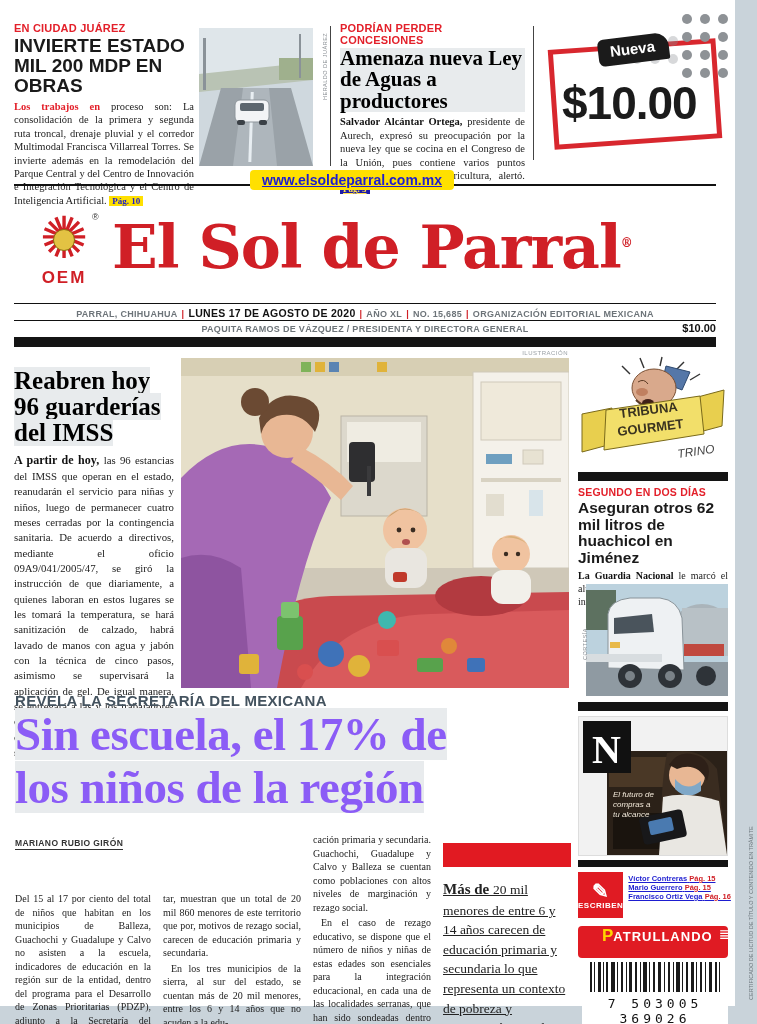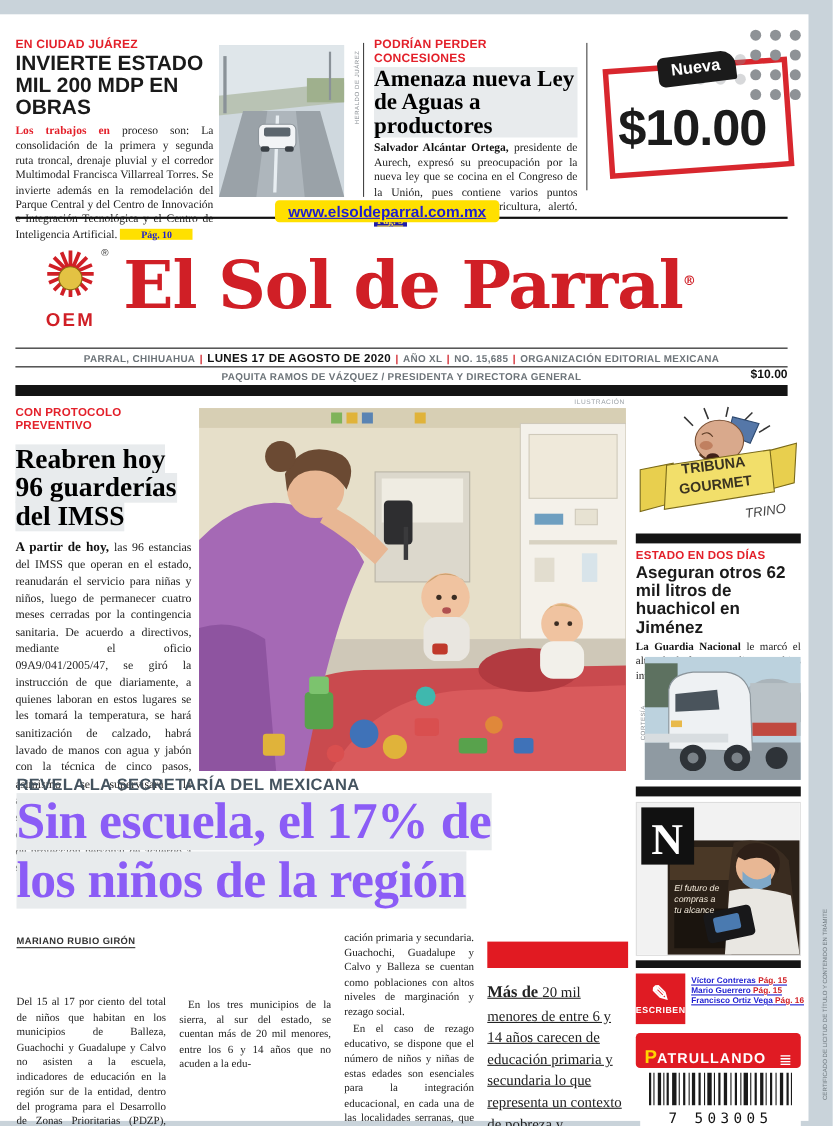--- a/index.html
+++ b/index.html
@@ -4,21 +4,21 @@
 <style>
   * { margin:0; padding:0; box-sizing:border-box; }
   html,body { width:757px; height:1024px; }
   body {
     position:relative;
     background:#c9d3da;
     font-family:"Liberation Sans", sans-serif;
     overflow:hidden;
   }
   .paper {
-    position:absolute; left:0; top:13px; width:735px; height:1006px;
+    position:absolute; left:0; top:0; width:735px; height:1006px;
     background:#ffffff;
   }
   .abs { position:absolute; }
 
   
   .kicker-red { color:#e3202a; font-weight:bold; font-size:11px; letter-spacing:.2px; }
   .kicker-slate { color:#44535f; font-weight:bold; font-size:15px; letter-spacing:.3px; }
   .h-sans { color:#1a1a1a; font-weight:bold; font-family:"Liberation Sans",sans-serif; }
   .h-serif { color:#000000; font-weight:bold; font-family:"Liberation Serif","DejaVu Serif",serif; }
   .hl { background:#e8ebed; }
@@ -27,21 +27,21 @@
     font-size:10.5px; line-height:1.28; color:#222; text-align:justify;
   }
   .lead-bold { font-weight:bold; color:#111;margin-top:39px; }
   .lead-red { font-weight:bold; color:#e3202a; }
   .pageref-navy {
     background:#1e1caa; color:#ffe24a; font-weight:bold;
     font-size:9px; padding:0 3px; text-decoration:underline; cursor:pointer;
   }
   .pageref-yellow {
     background:#ffe000; color:#1d1dd0; font-weight:bold;
-    font-size:9px; padding:0 19px; cursor:pointer;
+    font-size:9px; padding:0 3px; cursor:pointer;
   }
   .vcredit {
     color:#8a8f94; font-size:5.5px; letter-spacing:.5px;
     transform:rotate(-90deg); transform-origin:left top; white-space:nowrap;
   }
   .rule-v { background:#444; width:1px; }
   .rule-h { background:#111; height:1px; }
   .bar-black { background:#141414; }
 
   
@@ -95,21 +95,21 @@
   
   .escriben-box {
     background:#e01b23; color:#fff; width:76px; height:46px;
     display:flex; flex-direction:column; align-items:center; justify-content:center;
     font-size:8px; font-weight:bold; letter-spacing:.5px;
   }
   .colrow { font-size:7.5px; font-weight:bold; color:#1d1dd0; text-decoration:underline; white-space:nowrap; cursor:pointer;}
   .colrow .pg { color:#d01f26; }
   .patrullando {
     background:#e01b23; border-radius:4px; height:32px;
-    display:flex; align-items:flex-end; padding:0 8px; gap:6px;
+    display:flex; align-items:flex-start; padding:0 24px; gap:6px;
   }
   .patrullando .first { color:#ffd400; font-weight:bold; font-size:17px; }
   .patrullando .rest { color:#fff; font-weight:bold; font-size:13px; letter-spacing:1px; }
   .barcode-digits { font-family:"DejaVu Sans Mono",monospace; font-size:13px; letter-spacing:4px; color:#111; }
 </style>
 </head>
 <body>
 
 <div class="paper">
 
@@ -202,21 +202,20 @@
   <div class="rule-h abs" style="left:14px; top:303px; width:702px;"></div>
   <div class="abs dateline" style="left:14px; top:307px; width:702px; text-align:center;">
     <span>PARRAL, CHIHUAHUA</span><span class="sep">|</span><b>LUNES 17 DE AGOSTO DE 2020</b><span class="sep">|</span><span>AÑO XL</span><span class="sep">|</span><span>NO. 15,685</span><span class="sep">|</span><span>ORGANIZACIÓN EDITORIAL MEXICANA</span>
   </div>
   <div class="rule-h abs" style="left:14px; top:320px; width:702px;"></div>
   <div class="abs dateline" style="left:14px; top:324px; width:702px; text-align:center;">PAQUITA RAMOS DE VÁZQUEZ / PRESIDENTA Y DIRECTORA GENERAL</div>
   <div class="abs" style="left:660px; top:322px; width:56px; text-align:right; font-size:11px; font-weight:bold; color:#111;">$10.00</div>
   <div class="bar-black abs" style="left:14px; top:337px; width:702px; height:10px;"></div>
 
   <div class="abs" style="left:14px; top:356px; width:160px;">
-    <div class="kicker-red" style="font-size:10.5px;">CON PROTOCOLO PREVENTIVO</div>
     <div class="h-serif" style="font-size:25px; line-height:1.04; margin-top:12px;">
       <span class="hl">Reabren hoy</span><br>
       <span class="hl">96 guarderías</span><br>
       <span class="hl">del IMSS</span>
     </div>
     <div class="body-serif" style="margin-top:6px; font-size:10.8px; line-height:1.42;">
       <span class="lead-bold" style="font-size:12px;">A partir de hoy, </span><span>las 96 estancias del IMSS que operan en el estado, reanudarán el servicio para niñas y niños, luego de permanecer cuatro meses cerradas por la contingencia sanitaria. De acuerdo a directivos, mediante el oficio 09A9/041/2005/47, se giró la instrucción de que diariamente, a quienes laboran en estos lugares se les tomará la temperatura, se hará sanitización de calzado, habrá lavado de manos con agua y jabón con la técnica de cinco pasos, asimismo se supervisará la aplicación de gel. De igual manera, se entregará a las y los trabajadores de estos centros de cuidado, equipo de protección personal de acuerdo a sus actividades. </span><span class="pageref-navy">Pág. 11</span>
     </div>
   </div>
 
@@ -316,21 +315,21 @@
       <polygon points="28,54 122,40 126,78 26,94" fill="#f2df6a" stroke="#7a6a1a"></polygon>
       <text x="42" y="62" font-size="13" font-weight="bold" fill="#3a3320" transform="rotate(-7 42 62)">TRIBUNA</text>
       <text x="40" y="80" font-size="13" font-weight="bold" fill="#3a3320" transform="rotate(-7 40 80)">GOURMET</text>
     </g>
     <text x="100" y="102" font-size="12" font-style="italic" fill="#444" transform="rotate(-8 100 102)">TRINO</text>
   </svg>
 
   <div class="bar-black abs" style="left:578px; top:472px; width:150px; height:9px;"></div>
 
   <div class="abs" style="left:578px; top:486px; width:150px;">
-    <div class="kicker-red" style="font-size:10.5px;">ESTADO EN DOS DÍAS</div>
+    <div class="kicker-red" style="font-size:10.5px;">SEGUNDO EN DOS DÍAS</div>
     <div class="h-sans" style="font-size:15.5px; line-height:1.08; margin-top:2px;">Aseguran otros 62 mil litros de huachicol en Jiménez</div>
     <div class="body-serif" style="margin-top:3px; font-size:10px;">
       <span class="lead-bold">La Guardia Nacional </span><span>le marcó el alto al chofer por realizar cambios intempestivos de carril. </span><span class="pageref-navy">Pág. 11</span>
     </div>
   </div>
 
   <svg class="abs" style="left:586px; top:584px;" width="142" height="112" viewBox="0 0 142 112">
     <rect width="142" height="112" fill="#bcd2de"></rect>
     <rect y="78" width="142" height="34" fill="#8f9aa2"></rect>
     <rect x="0" y="6" width="30" height="40" fill="#5d7160"></rect>
@@ -385,20 +384,21 @@
   </div>
 
   <div class="abs" style="left:15px; top:832px;">
     <span class="byline">MARIANO RUBIO GIRÓN</span>
   </div>
 
 
   <div class="abs body-serif" style="left:15px; top:892px; width:136px; font-size:10px; line-height:1.35;">Del 15 al 17 por ciento del total de niños que habitan en los municipios de Balleza, Guachochi y Guadalupe y Calvo no asisten a la escuela, indicadores de educación en la región sur de la entidad, dentro del programa para el Desarrollo de Zonas Prioritarias (PDZP), adjunto a la Secretaría del Bienes-</div>
 
   <div class="abs" style="left:163px; top:892px; width:138px;">
+    <div class="body-serif" style="font-size:10px; line-height:1.35;">tar, muestran que un total de 20 mil 860 menores de este territorio que por, motivos de rezago social, carecen de educación primaria y secundaria.</div>
     <div class="body-serif" style="font-size:10px; line-height:1.35; text-indent:8px; margin-top:2px;">En los tres municipios de la sierra, al sur del estado, se cuentan más de 20 mil menores, entre los 6 y 14 años que no acuden a la edu-</div>
   </div>
 
   <div class="abs" style="left:313px; top:833px; width:118px;">
     <div class="body-serif" style="font-size:10px; line-height:1.35;">cación primaria y secundaria. Guachochi, Guadalupe y Calvo y Balleza se cuentan como poblaciones con altos niveles de marginación y rezago social.</div>
     <div class="body-serif" style="font-size:10px; line-height:1.35; text-indent:8px; margin-top:2px;">
       <span>En el caso de rezago educativo, se dispone que el número de niños y niñas de estas edades son esenciales para la integración educacional, en cada una de las localidades serranas, que han sido sondeadas dentro del programa (PDZP), adjunto a la Secretaría de Bienestar antes Sedesol. </span>
     </div>
   </div>
 

